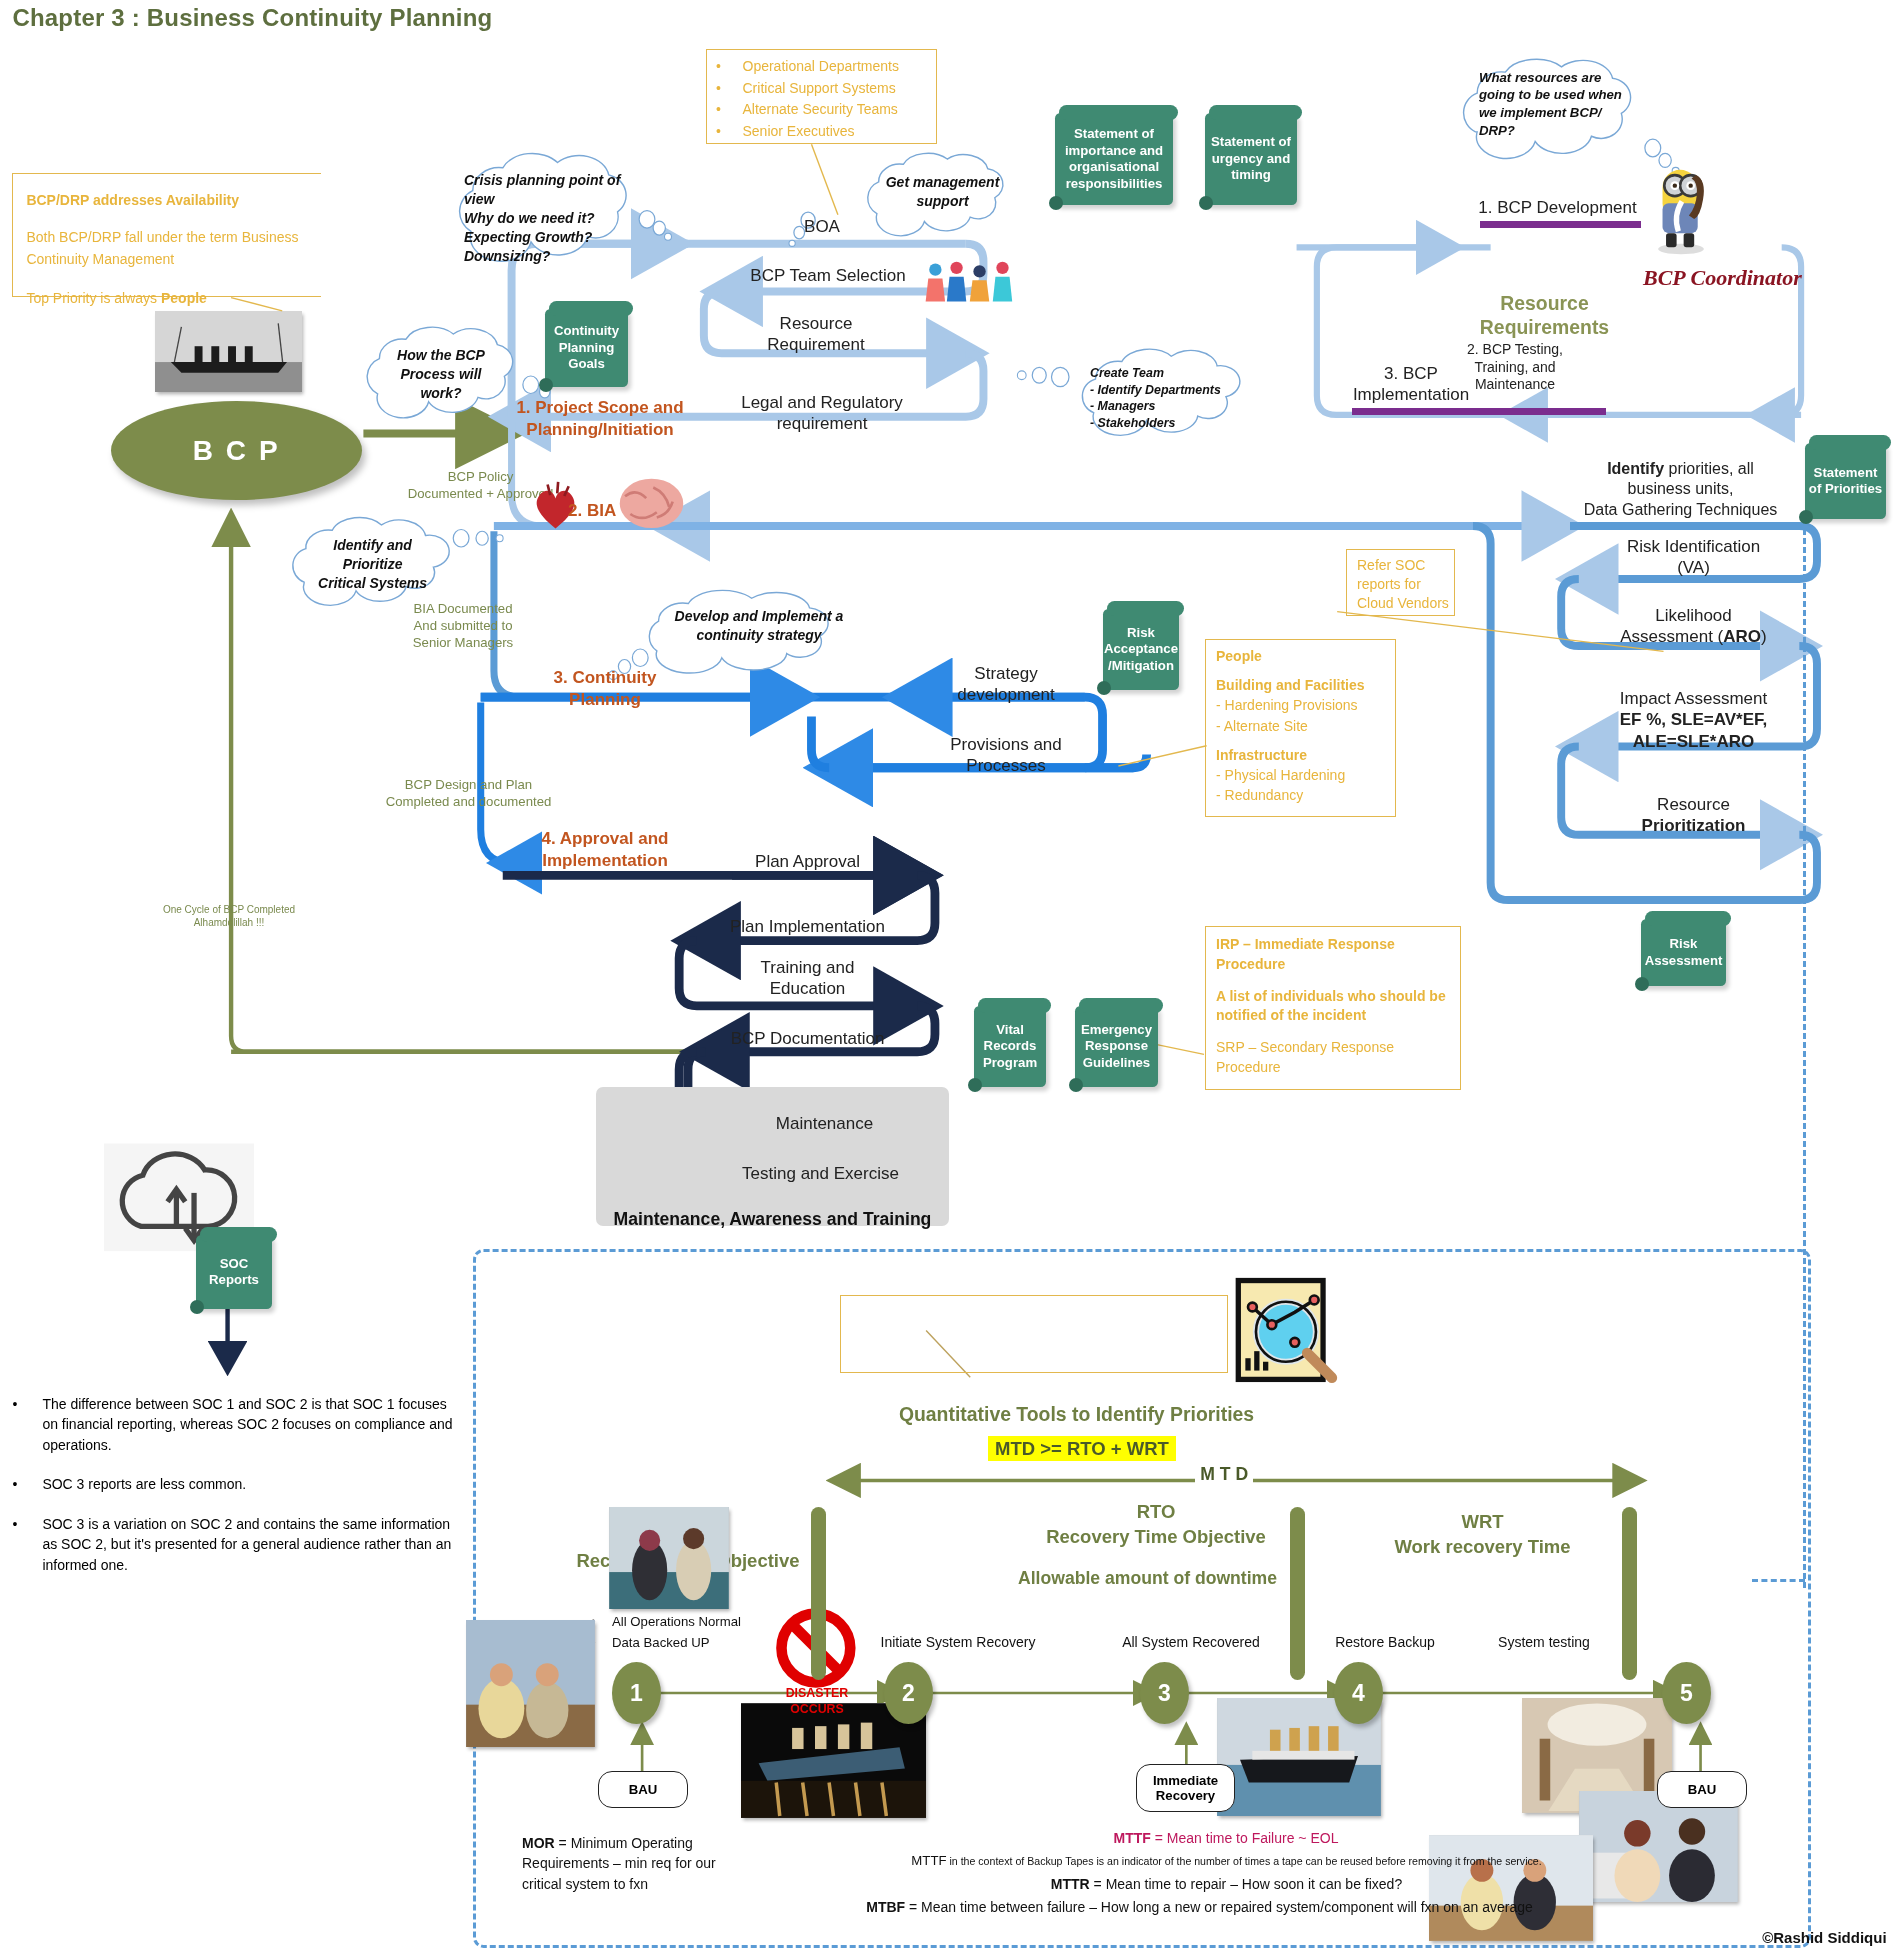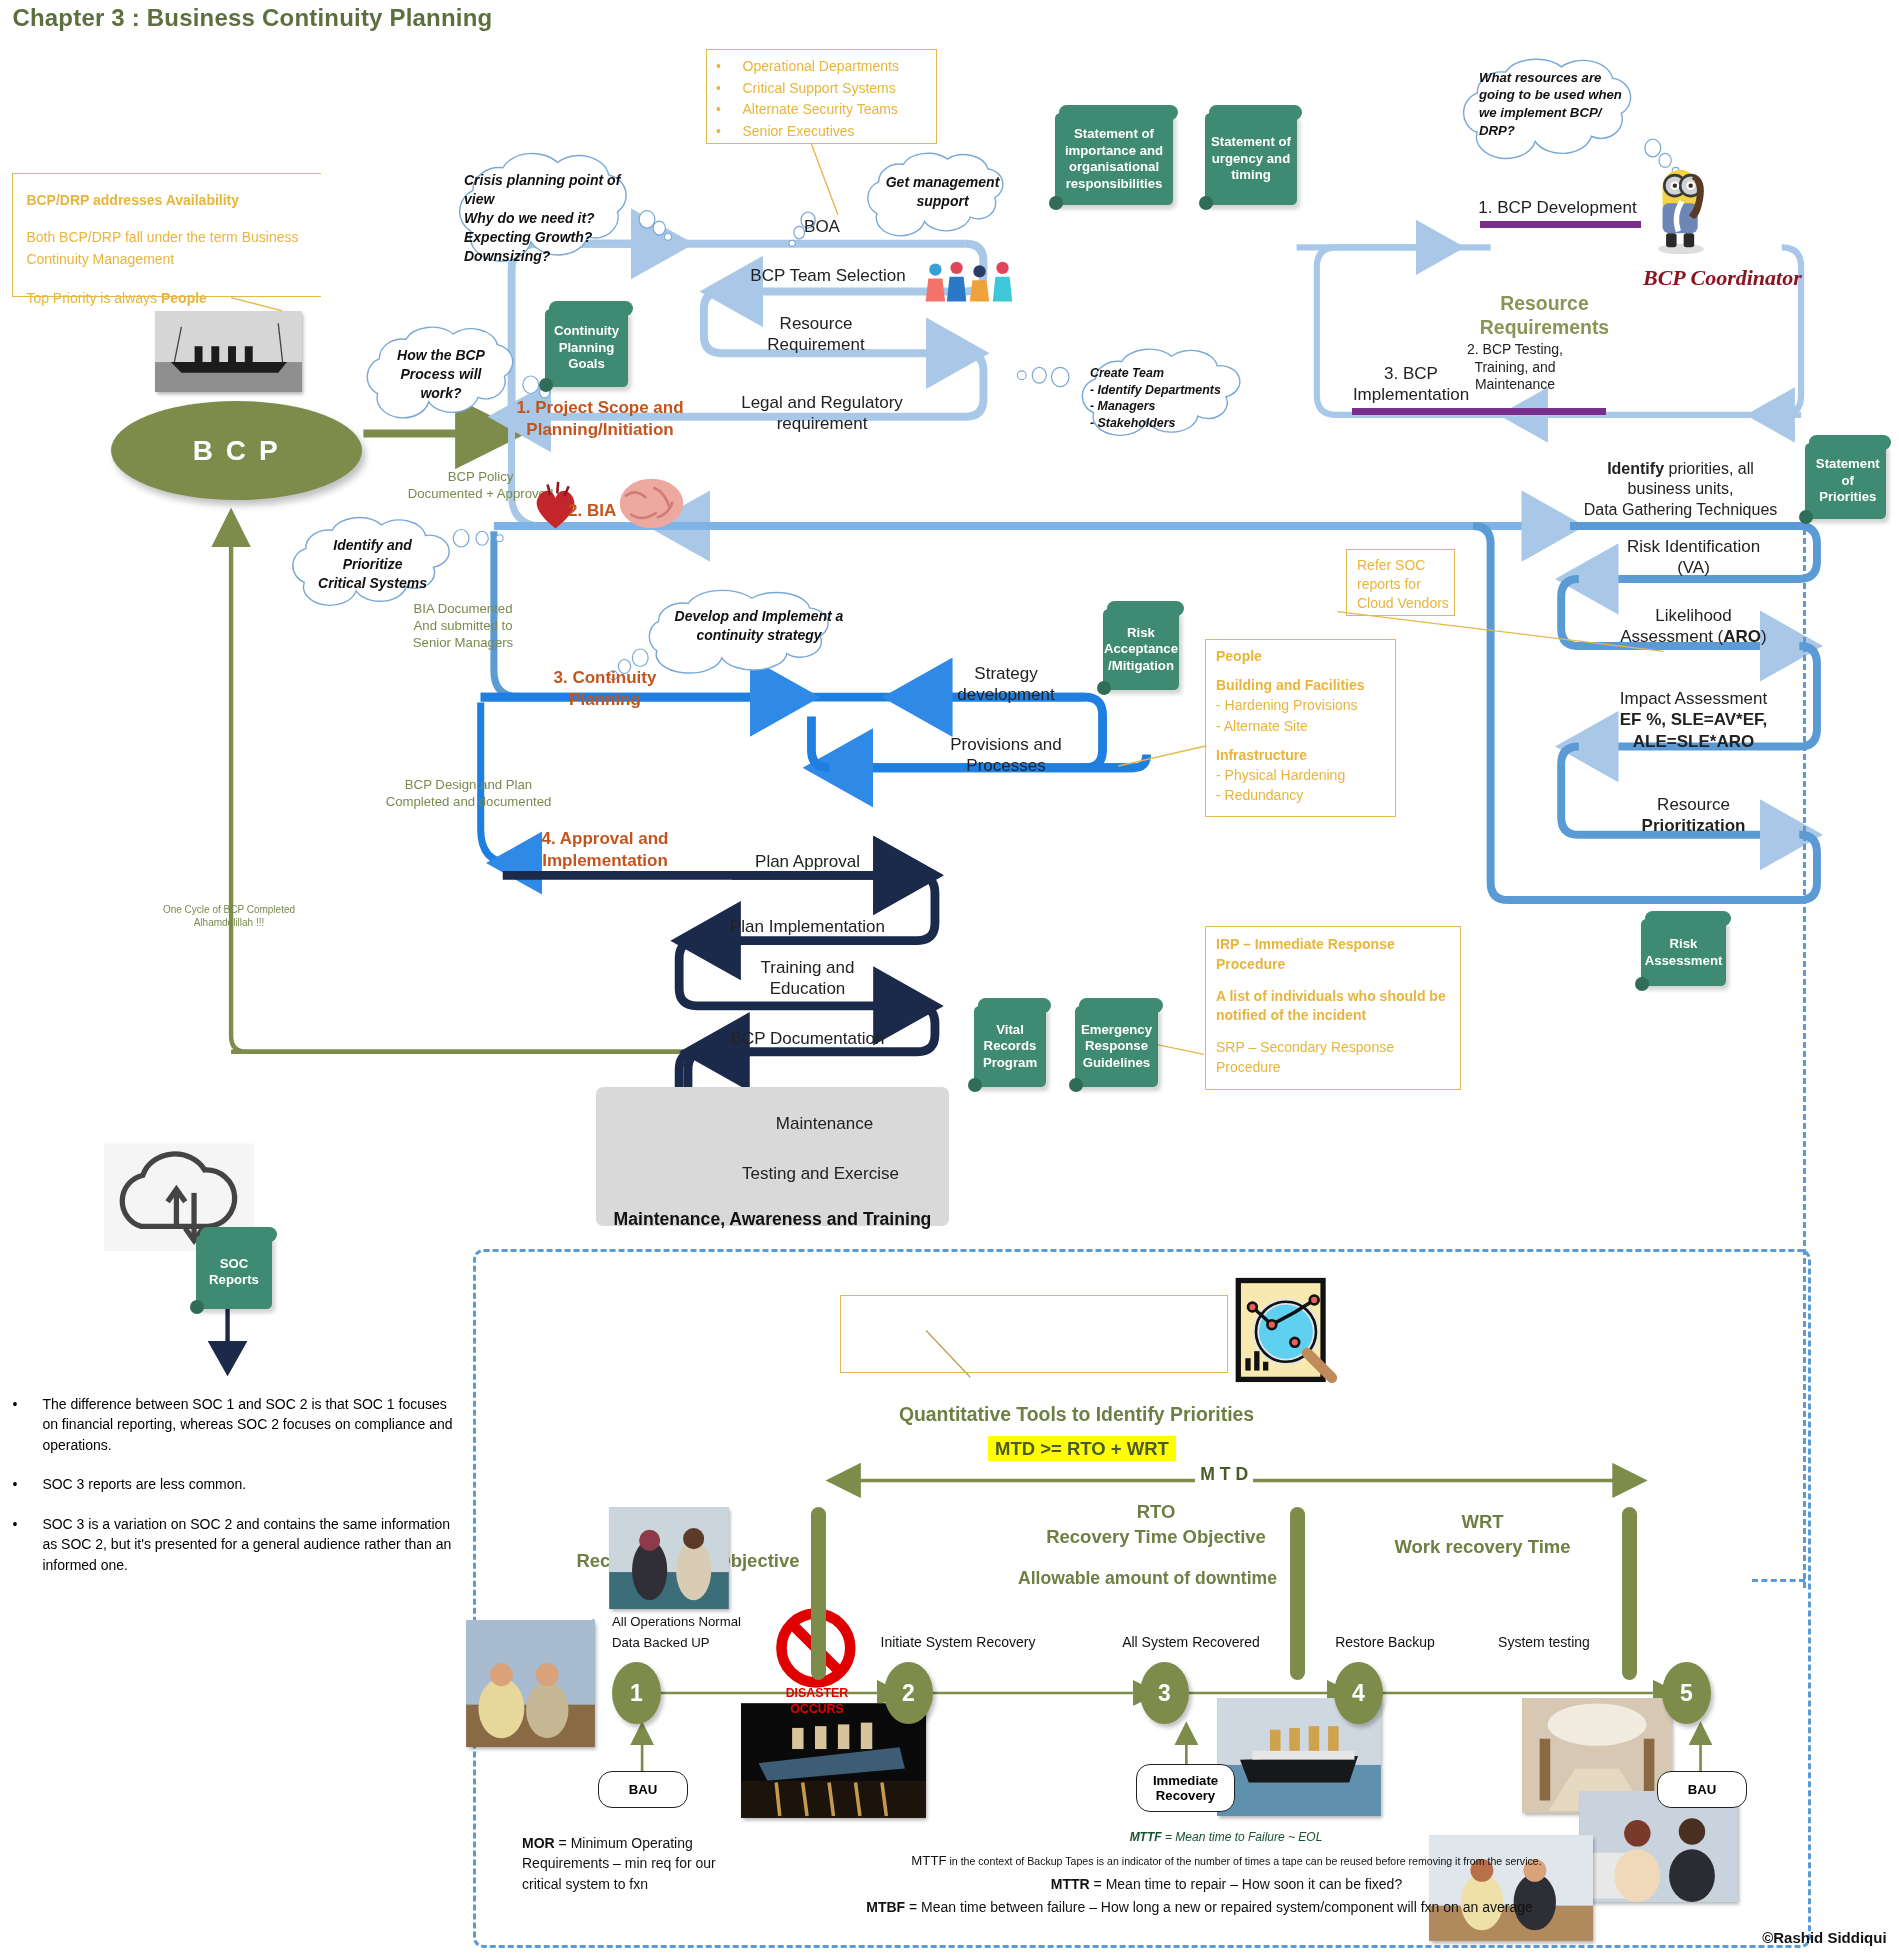--- a/index.html
+++ b/index.html
@@ -305,21 +305,21 @@
 
   <div class="scroll" style="left:1055px;top:113px;width:118px;height:92px;">
     <span class="scrolltxt">Statement of importance and organisational responsibilities</span>
     </div>
   <div class="scroll" style="left:1205px;top:113px;width:92px;height:92px;">
     <span class="scrolltxt">Statement of urgency and timing</span>
     </div>
   <div class="scroll" style="left:545px;top:309px;width:83px;height:78px;">
     <span class="scrolltxt">Continuity Planning Goals</span>
     </div>
-  <div class="scroll" style="left:1805px;top:443px;width:81px;height:76px;padding-left:8px;">
+  <div class="scroll" style="left:1805px;top:443px;width:81px;height:76px;">
     <span class="scrolltxt">Statement of Priorities</span>
     </div>
   <div class="scroll" style="left:1103px;top:609px;width:76px;height:81px;">
     <span class="scrolltxt">Risk Acceptance /Mitigation</span>
     </div>
   <div class="scroll" style="left:1641px;top:919px;width:85px;height:67px;">
     <span class="scrolltxt">Risk Assessment</span>
     </div>
   <div class="scroll" style="left:974px;top:1006px;width:72px;height:81px;">
     <span class="scrolltxt">Vital Records Program</span>
@@ -614,21 +614,21 @@
   <div class="abs txtc" style="left:755px;top:1685px;width:124px;font-size:12.4px;font-weight:bold;color:#e00000;line-height:1.3;white-space:pre-line;">DISASTER
 OCCURS</div>
 
   <div class="pillbtn" style="left:598px;top:1771px;width:88px;height:35px;">BAU</div>
   <div class="pillbtn" style="left:1136px;top:1764px;width:97px;height:46px;">Immediate Recovery</div>
   <div class="pillbtn" style="left:1657px;top:1771px;width:88px;height:35px;">BAU</div>
 
   <div class="abs" style="left:522px;top:1833px;width:229px;font-size:14px;line-height:1.45;color:#111;">
     <b>MOR</b><span> = Minimum Operating Requirements – min req for our critical system to fxn</span>
   </div>
-  <div class="abs txtc" style="left:891px;top:1830px;width:670px;font-size:12px;color:#14532d;font-style:italic;">
+  <div class="abs txtc" style="left:891px;top:1830px;width:670px;font-size:14px;color:#be185d;">
     <b>MTTF</b><span> = Mean time to Failure ~ EOL</span>
   </div>
   <div class="abs txtc" style="left:759px;top:1853px;width:935px;font-size:10.6px;color:#111;">
     <span style="font-size:13.2px;">MTTF</span><span> in the context of Backup Tapes is an indicator of the number of times a tape can be reused before removing it from the service.</span>
   </div>
   <div class="abs txtc" style="left:847px;top:1876px;width:759px;font-size:14px;color:#111;">
     <b>MTTR</b><span> = Mean time to repair – How soon it can be fixed?</span>
   </div>
   <div class="abs txtc" style="left:670px;top:1899px;width:1059px;font-size:14px;color:#111;">
     <b>MTBF</b><span> = Mean time between failure – How long a new or repaired system/component will fxn on an average</span>

